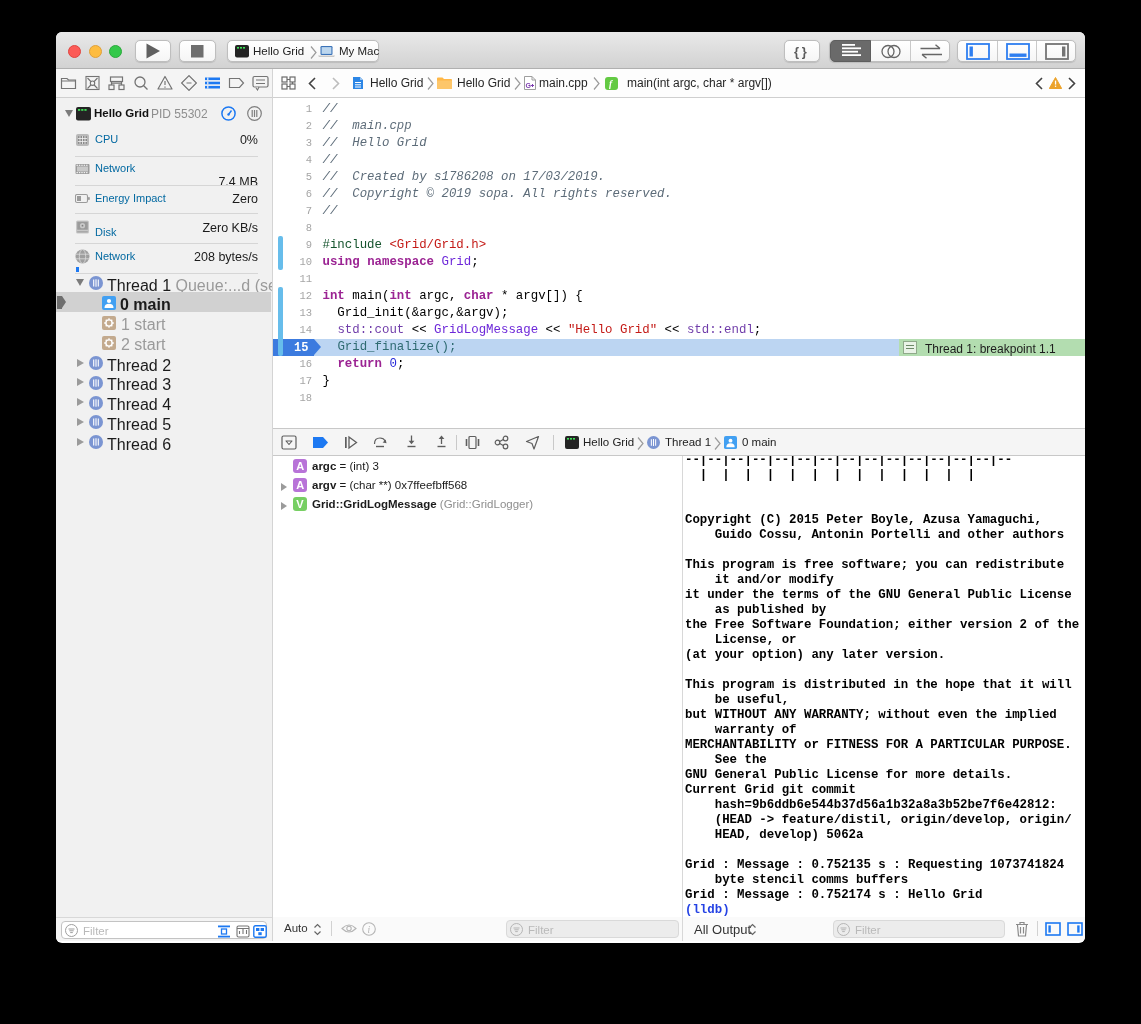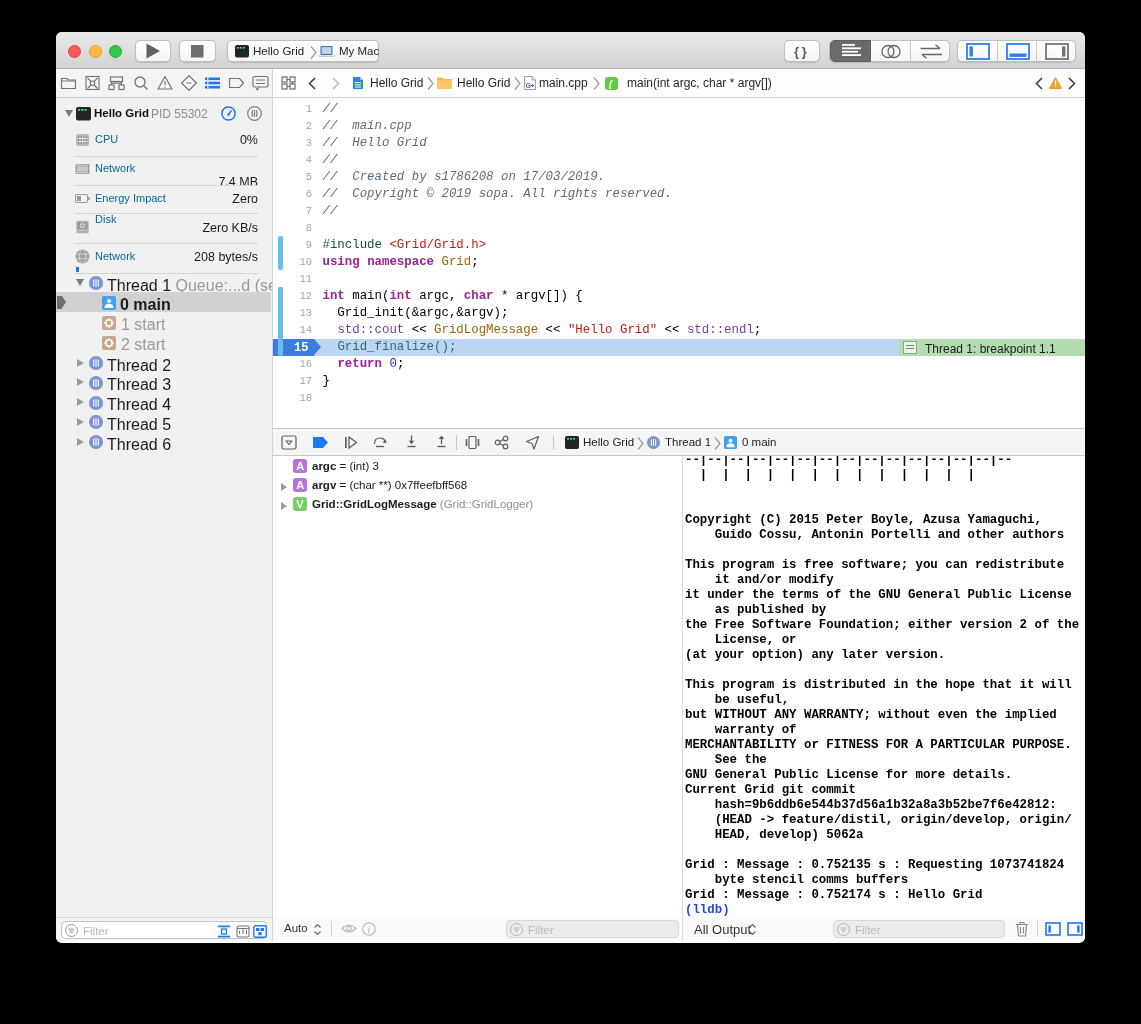--- a/index.html
+++ b/index.html
@@ -29,21 +29,21 @@
 .mval{position:absolute;right:14px;font-size:12.5px;color:#1b1b1b;text-align:right}
 .trow{position:absolute;font-size:16px;color:#1b1b1b;white-space:nowrap}
 .gray{color:#9a9a9a}
 .disc{position:absolute;width:0;height:0}
 .discR{border-left:7px solid #9b9b9b;border-top:4.5px solid transparent;border-bottom:4.5px solid transparent}
 .discD{border-top:7px solid #7b7b7b;border-left:4.5px solid transparent;border-right:4.5px solid transparent}
 .cm{color:#5d6c79;font-style:italic}
 .pp{color:#14532d}
 .str{color:#c41a16}
 .kw{color:#9b2393;font-weight:700}
-.ty{color:#a16207}
+.ty{color:#6d28d9}
 .pu{color:#703daa}
 .num{color:#272ad8}
 .fin{color:#2f6b72}
 </style></head>
 <body>
 <div id="win">
 <div id="titlebar">
   <div class="tl" style="left:12px;background:#fc5b57;border:.5px solid #e0443f"></div>
   <div class="tl" style="left:33px;background:#fdbc40;border:.5px solid #dfa03a"></div>
   <div class="tl" style="left:53px;background:#34c84a;border:.5px solid #2aa93b"></div>
@@ -310,21 +310,21 @@
       </svg>
   <span class="mlabel" style="top:93.5px">Energy Impact</span>
       <span class="mval" style="top:93.5px">Zero</span>
   <svg class="ab" style="left:19px;top:122px" width="15" height="14" viewBox="0 0 15 14">
         <rect x="1" y="0.5" width="13" height="13" rx="1.5" fill="#c7c7c7"></rect>
         <rect x="2.2" y="1.7" width="10.6" height="8" fill="#9b9b9b"></rect>
         <circle cx="7.5" cy="5.7" r="2.6" fill="#c9c9c9"></circle>
         <circle cx="7.5" cy="5.7" r="0.9" fill="#808080"></circle>
         <rect x="2.2" y="11" width="10.6" height="1.6" fill="#a9a9a9"></rect>
       </svg>
-  <span class="mlabel" style="top:115px">Disk</span>
+  <span class="mlabel" style="top:128px">Disk</span>
       <span class="mval" style="top:122.5px">Zero KB/s</span>
   <svg class="ab" style="left:19px;top:151px" width="15" height="15" viewBox="0 0 15 15">
         <circle cx="7.5" cy="7.5" r="7" fill="#9f9f9f"></circle>
         <g fill="none" stroke="#d8d8d8" stroke-width=".9">
           <ellipse cx="7.5" cy="7.5" rx="3.2" ry="7"></ellipse>
           <path d="M.8 5.2 H14.2 M.8 9.8 H14.2"></path>
         </g>
       </svg>
   <span class="mlabel" style="top:151.5px">Network</span>
       <span class="mval" style="top:151.5px">208 bytes/s</span>

